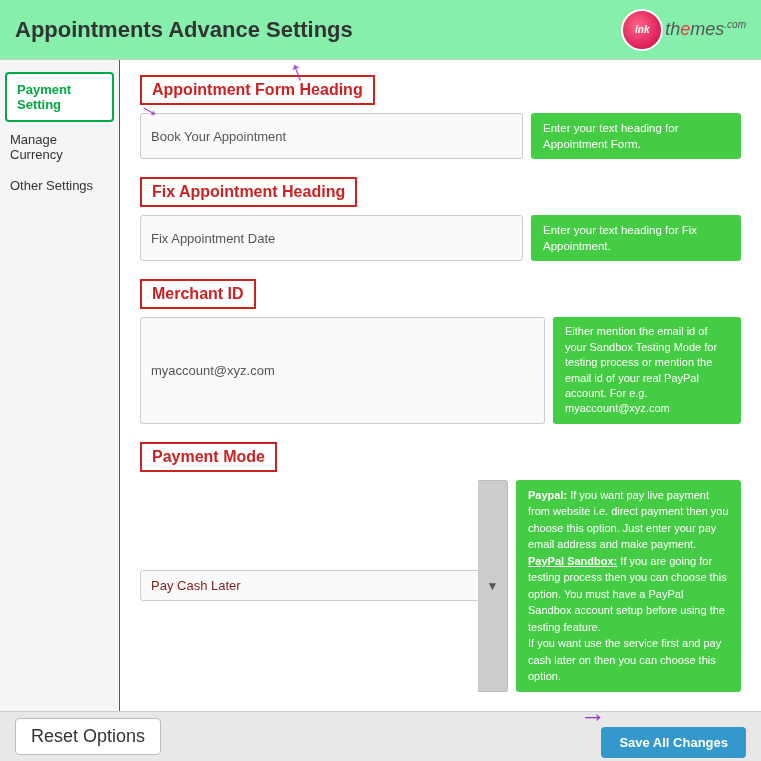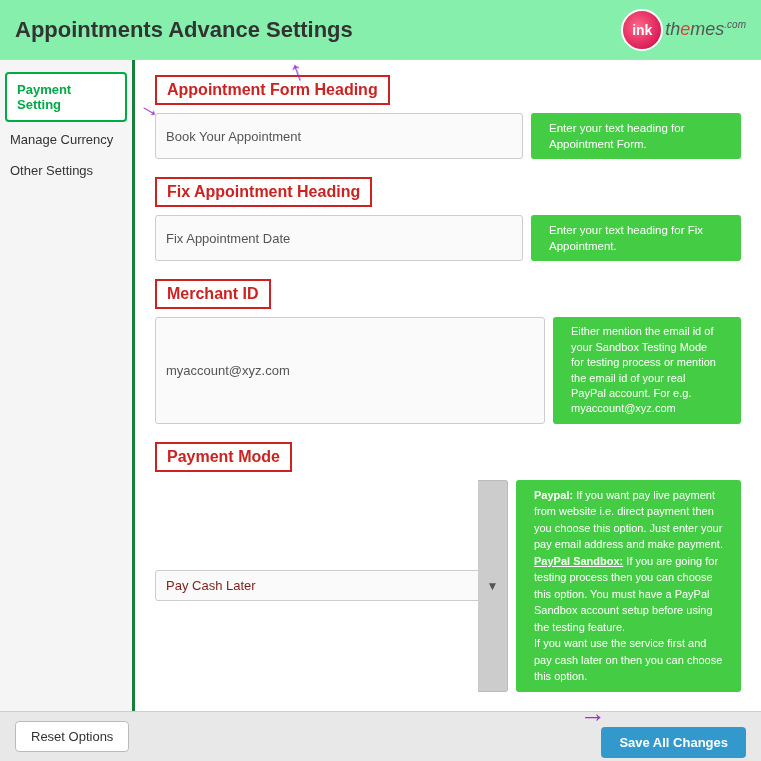--- a/index.html
+++ b/index.html
@@ -33,22 +33,23 @@
     }
     .logo-circle {
       width: 42px;
       height: 42px;
       background: radial-gradient(circle at 40% 40%, #ff6688, #cc0044);
       border-radius: 50%;
       display: flex;
       align-items: center;
       justify-content: center;
       color: white;
-      font-weight: bold;
-      font-size: 14px;
+      font-style: italic;
+      font-weight: bold;
+      font-size: 10px;
       border: 2px solid #fff;
     }
     .logo-text {
       font-size: 18px;
       color: #555;
       font-style: italic;
       margin-left: 2px;
     }
     .logo-text span {
       color: #e04040;
@@ -73,23 +74,23 @@
     }
 
     
     .main-layout {
       display: flex;
       height: calc(761px - 60px - 50px);
     }
 
     
     .sidebar {
-      width: 135px;
+      width: 120px;
       background: #f5f5f5;
-      border-right: 3px solid #15803d;
+      border-right: 1px solid #15803d;
       padding-top: 10px;
     }
     .sidebar-item {
       padding: 8px 10px;
       cursor: pointer;
       color: #333;
       font-size: 13px;
     }
     .sidebar-item.active {
       border: 2px solid #00aa44;
@@ -134,21 +135,21 @@
       border-radius: 3px;
       font-size: 13px;
       color: #555;
       background: #fafafa;
       outline: none;
     }
     .hint-box {
       background: #44cc44;
       color: #fff;
       font-size: 11.5px;
-      padding: 7px 18px;
+      padding: 7px 12px;
       margin-left: 8px;
       border-radius: 3px;
       width: 210px;
       line-height: 1.4;
     }
 
     
     .select-wrapper {
       display: flex;
       align-items: center;
@@ -194,21 +195,21 @@
       display: flex;
       align-items: center;
       justify-content: space-between;
       padding: 0 15px;
     }
     .btn-reset {
       padding: 7px 15px;
       background: #fff;
       border: 1px solid #bbb;
       border-radius: 4px;
-      font-size: 13px;
+      font-size: 18px;
       cursor: pointer;
       color: #333;
     }
     .btn-save {
       padding: 8px 18px;
       background: #3399cc;
       border: none;
       border-radius: 4px;
       font-size: 13px;
       color: #fff;

